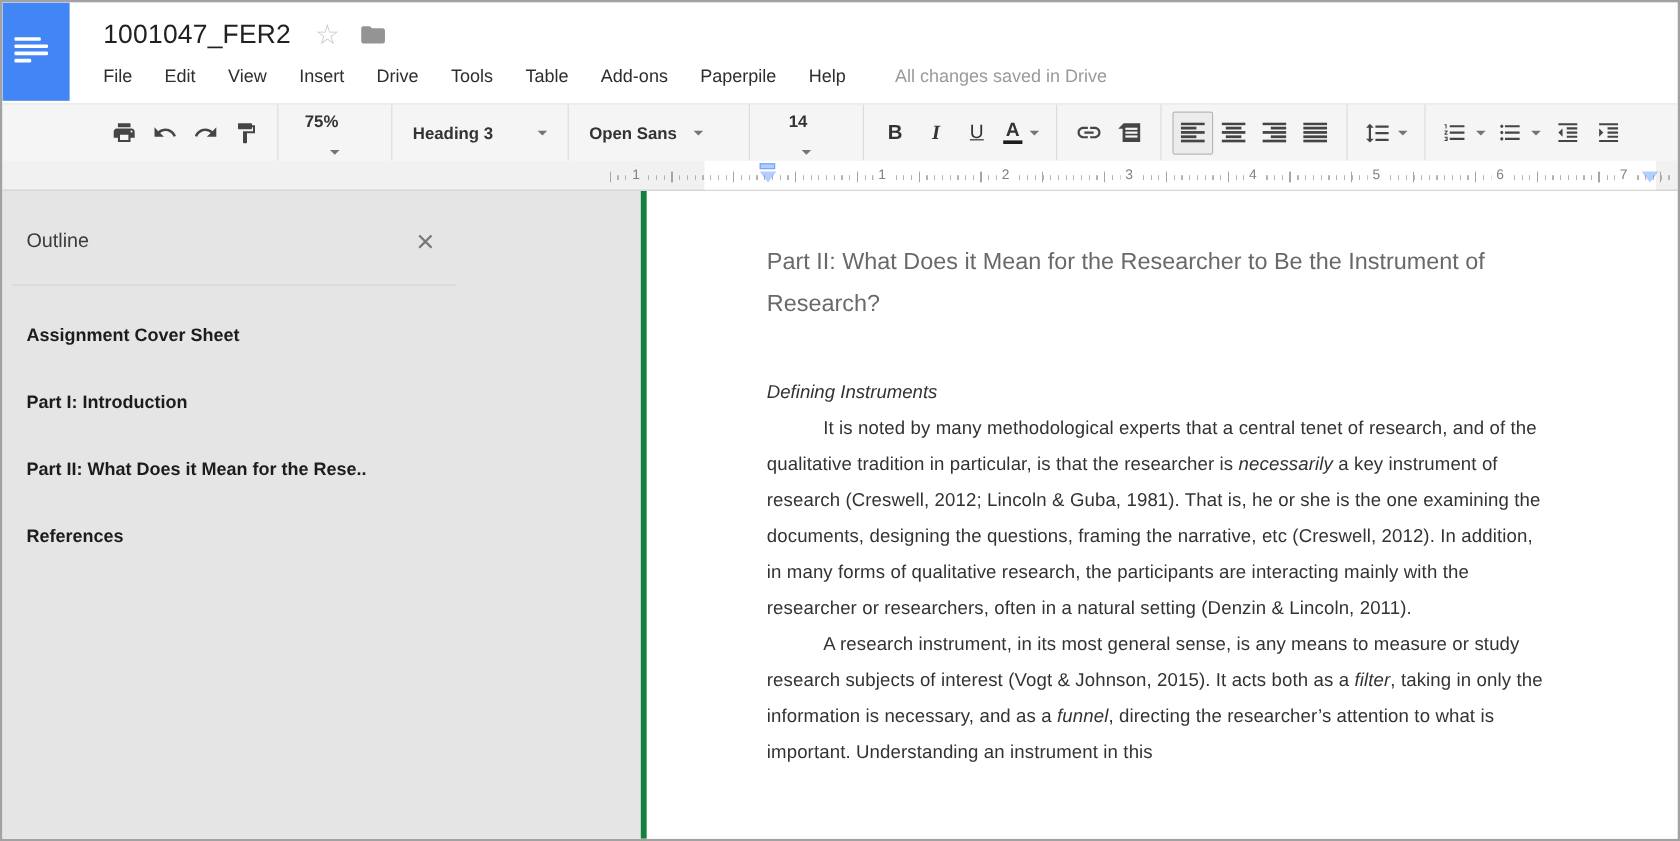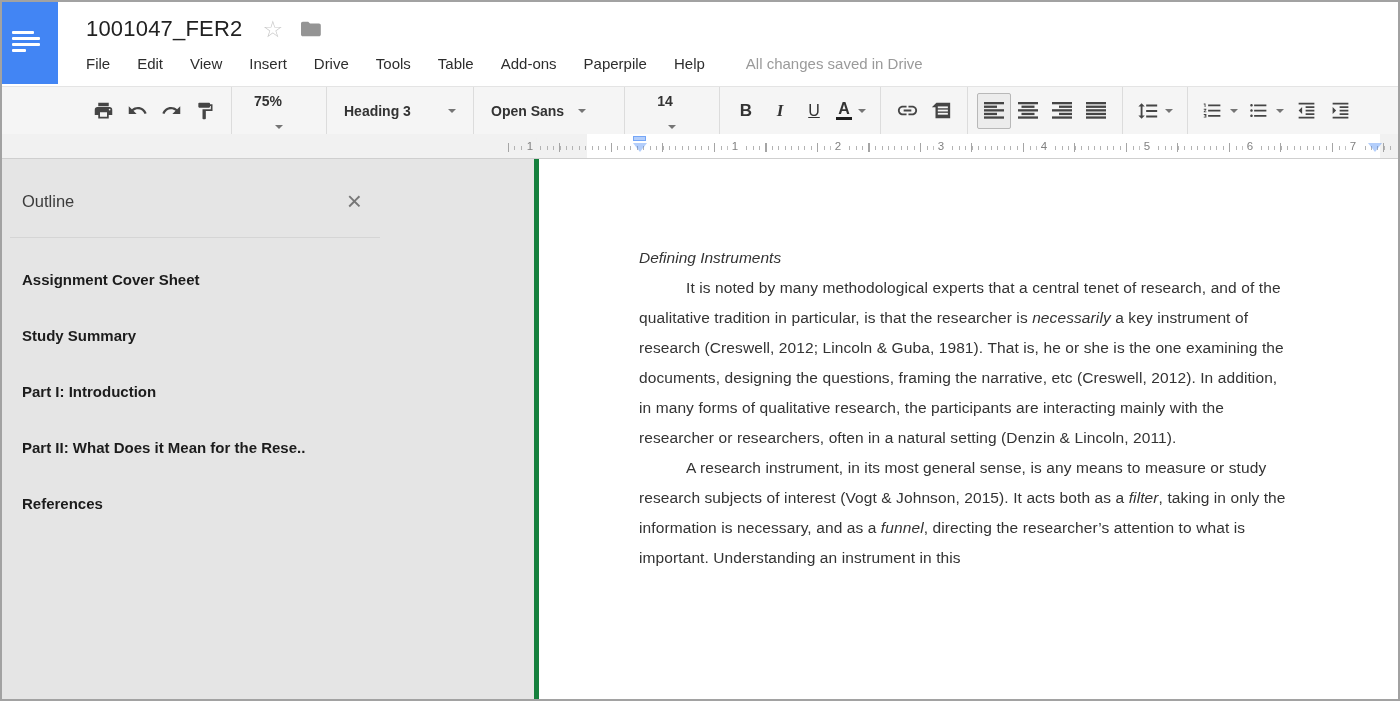--- a/index.html
+++ b/index.html
@@ -309,30 +309,30 @@
   <div class="main">
     <aside class="sidebar">
       <div class="outline-panel">
         <div class="outline-head">
           <span class="outline-title">Outline</span>
           <span class="close-x">×</span>
         </div>
         <div class="outline-divider"></div>
         <div class="outline-items">
           <div class="o-item">Assignment Cover Sheet</div>
-          <div class="o-item">Study Summary</div>
           <div class="o-item">Part I: Introduction</div>
           <div class="o-item">Part II: What Does it Mean for the Rese..</div>
           <div class="o-item">References</div>
         </div>
       </div>
     </aside>
 
     <section class="page">
       <div class="doc-content">
+        <h3 class="doc-heading">Part II: What Does it Mean for the Researcher to Be the Instrument of Research?</h3>
         <div class="doc-sub">Defining Instruments</div>
         <p class="doc-p"><span>It is noted by many methodological experts that a central tenet of research, and of the qualitative tradition in particular, is that the researcher is </span><span class="it">necessarily</span><span> a key instrument of research (Creswell, 2012; Lincoln &amp; Guba, 1981). That is, he or she is the one examining the documents, designing the questions, framing the narrative, etc (Creswell, 2012). In addition, in many forms of qualitative research, the participants are interacting mainly with the researcher or researchers, often in a natural setting (Denzin &amp; Lincoln, 2011).</span></p>
         <p class="doc-p"><span>A research instrument, in its most general sense, is any means to measure or study research subjects of interest (Vogt &amp; Johnson, 2015). It acts both as a </span><span class="it">filter</span><span>, taking in only the information is necessary, and as a </span><span class="it">funnel</span><span>, directing the researcher’s attention to what is important. Understanding an instrument in this</span></p>
       </div>
     </section>
   </div>
 
 </div>
 
 </body></html>

